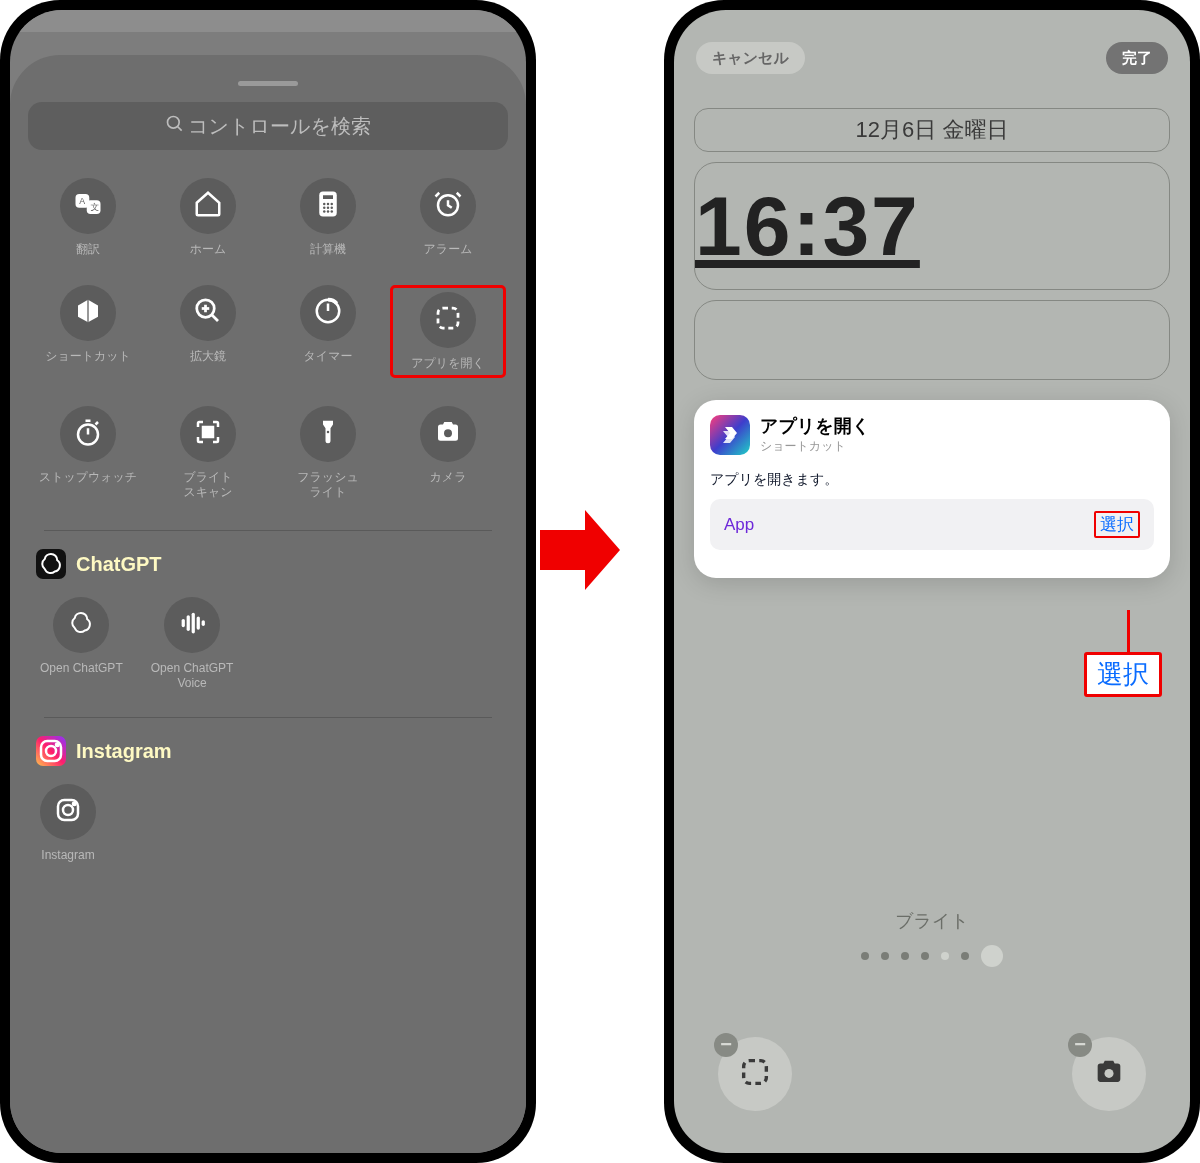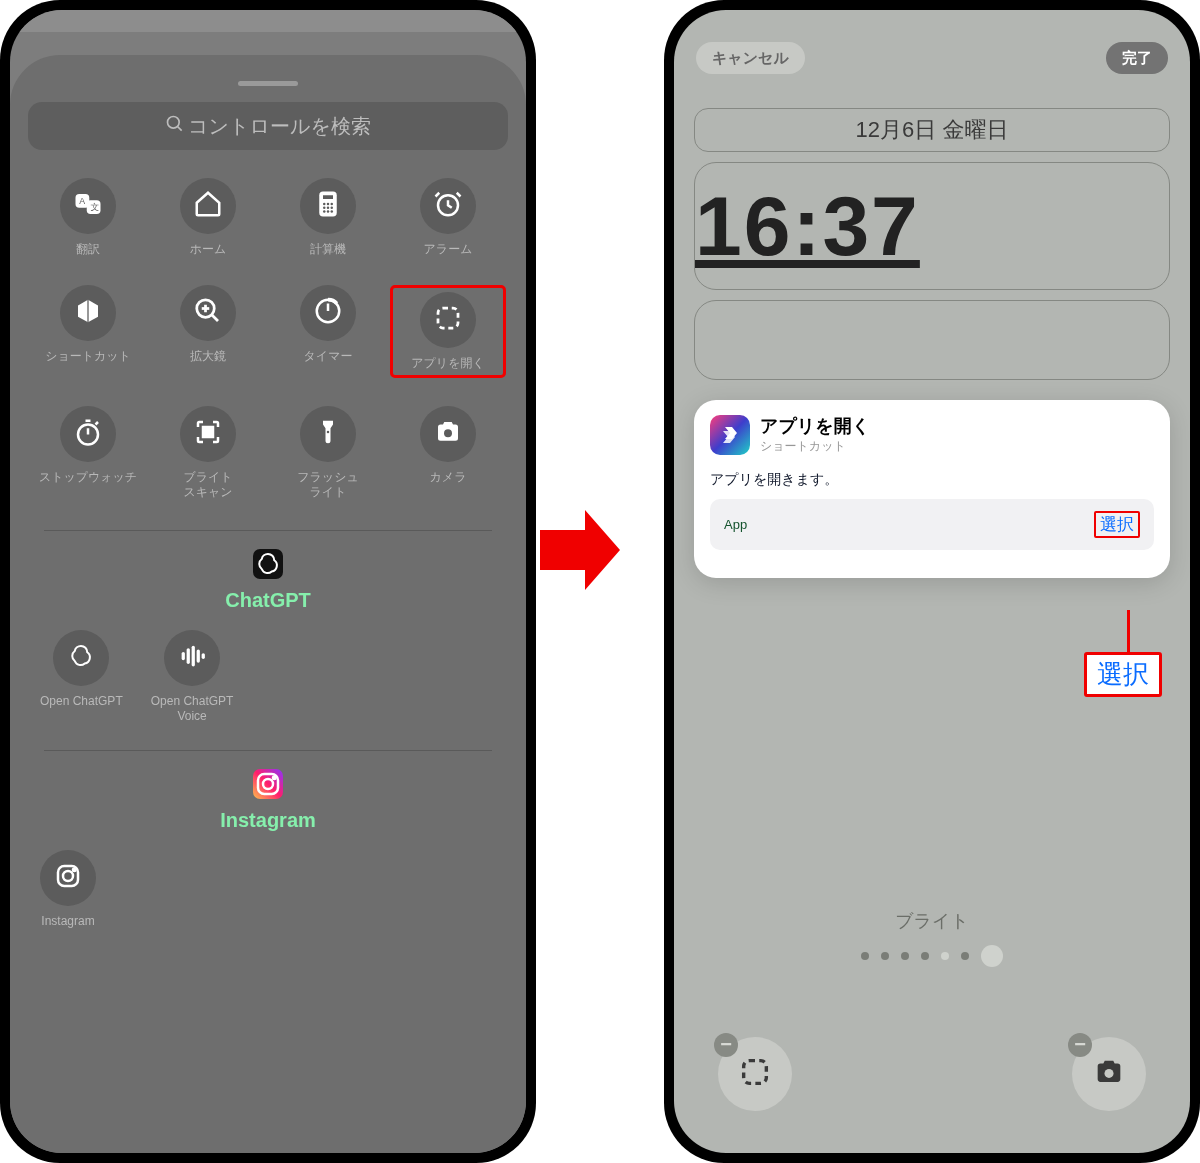--- a/index.html
+++ b/index.html
@@ -18,21 +18,21 @@
   .cg-panel { position:absolute; top:45px; left:0; right:0; bottom:0; background:#6e6e6e; border-radius:50px 50px 0 0; padding:20px 14px 0 14px; }
   .grabber { width:60px; height:5px; background:#9a9a9a; border-radius:3px; margin:6px auto 16px auto; }
   .search { display:flex; align-items:center; justify-content:center; height:48px; background:#5e5e5e; border-radius:14px; color:#bdbdbd; font-size:20px; gap:3px; margin:0 4px 28px 4px; }
   .search svg { width:20px; height:20px; }
   .grid { display:grid; grid-template-columns:repeat(4,1fr); column-gap:4px; row-gap:28px; padding:0 6px; }
   .ctrl { display:flex; flex-direction:column; align-items:center; }
   .cicon { width:56px; height:56px; border-radius:28px; background:#5c5c5c; display:flex; align-items:center; justify-content:center; }
   .cicon svg { width:30px; height:30px; }
   .clabel { color:#b9b9b9; font-size:12px; text-align:center; margin-top:8px; line-height:1.25; white-space:pre-wrap; }
   .section { margin-top:30px; padding:0 12px; }
-  .section-title { display:flex; align-items:center; gap:10px; color:#86efac; font-size:20px; font-weight:600;flex-direction:column; }
+  .section-title { display:flex; align-items:center; gap:10px; color:#fef9c3; font-size:20px; font-weight:600; }
   .section-icon { width:30px; height:30px; border-radius:7px; display:flex; align-items:center; justify-content:center; }
   .section-row { display:flex; gap:28px; padding:18px 4px 26px 4px; }
   .divider { height:1px; background:#5a5a5a; margin:0 8px; }
   .hl-red { border:3px solid #f00000; border-radius:5px; }
 
   
   .ls { width:100%; height:100%; background:#b3b6b2; position:relative; }
   .ls-top { display:flex; justify-content:space-between; align-items:center; padding:32px 22px 0 22px; }
   .pill { display:inline-flex; align-items:center; justify-content:center; height:32px; padding:0 16px; border-radius:16px; font-size:15px; font-weight:600; }
   .pill-gray { background:#c7c9c5; color:#666; }
@@ -41,21 +41,21 @@
   .ls-time { margin:10px 20px; height:128px; border:1.5px solid #858883; border-radius:22px; display:flex; align-items:center; justify-content:flex-start; color:#222; font-size:84px; font-weight:700; letter-spacing:2px;text-decoration:underline;}
   .ls-widget { margin:10px 20px; height:80px; border:1.5px solid #858883; border-radius:22px; }
   .popup { margin:20px 20px 0 20px; background:#fff; border-radius:22px; padding:14px 16px 28px 16px; box-shadow:0 5px 25px rgba(0,0,0,0.15); }
   .popup-head { display:flex; align-items:center; gap:10px; }
   .popup-icon { width:40px; height:40px; border-radius:10px; background:linear-gradient(135deg,#ff3d7a 0%,#3e3dcc 50%,#1ed1c6 100%); display:flex; align-items:center;justify-content:center;}
   .popup-icon svg{width:24px;height:24px;}
   .popup-title { font-size:18px; font-weight:700; color:#000; }
   .popup-sub { font-size:12px; color:#979797; }
   .popup-desc { font-size:14px; color:#0f172a; margin:16px 0 10px 0; }
   .approw { display:flex; align-items:center; justify-content:space-between; background:#f1f1f3; border-radius:10px; padding:12px 14px; }
-  .approw-label { font-size:13px; color:#14532d; }
+  .approw-label { font-size:17px; color:#6d28d9; }
   .sel-blue { font-size:17px; color:#0a6cff; }
   .zoom-sel { position:absolute; right:28px; top:642px; border:3px solid #f00000; border-radius:3px; padding:2px 10px; background:#fff; color:#0a6cff; font-size:26px; font-weight:500; }
   .zoom-line { position:absolute; right:60px; top:600px; width:3px; height:42px; background:#f00000;}
   .hl-sel { border:2px solid #f00000; padding:0 4px; border-radius:2px; }
   .ls-type { position:absolute; bottom:186px; left:0; right:0; text-align:center; color:#6b6e68; font-size:18px; }
   .dots { display:flex; gap:12px; justify-content:center; margin-top:12px; align-items:center;}
   .dot{width:8px;height:8px;border-radius:4px;background:#7a7d77;}
   .dot.big{width:22px;height:22px;border-radius:11px;background:#cfd2cd;}
   .ls-bottom { position:absolute; bottom:42px; left:0; right:0; display:flex; justify-content:space-between; padding:0 44px;}
   .ls-btn { width:74px; height:74px; border-radius:37px; background:#c7c9c5; display:flex; align-items:center; justify-content:center; position:relative;}

